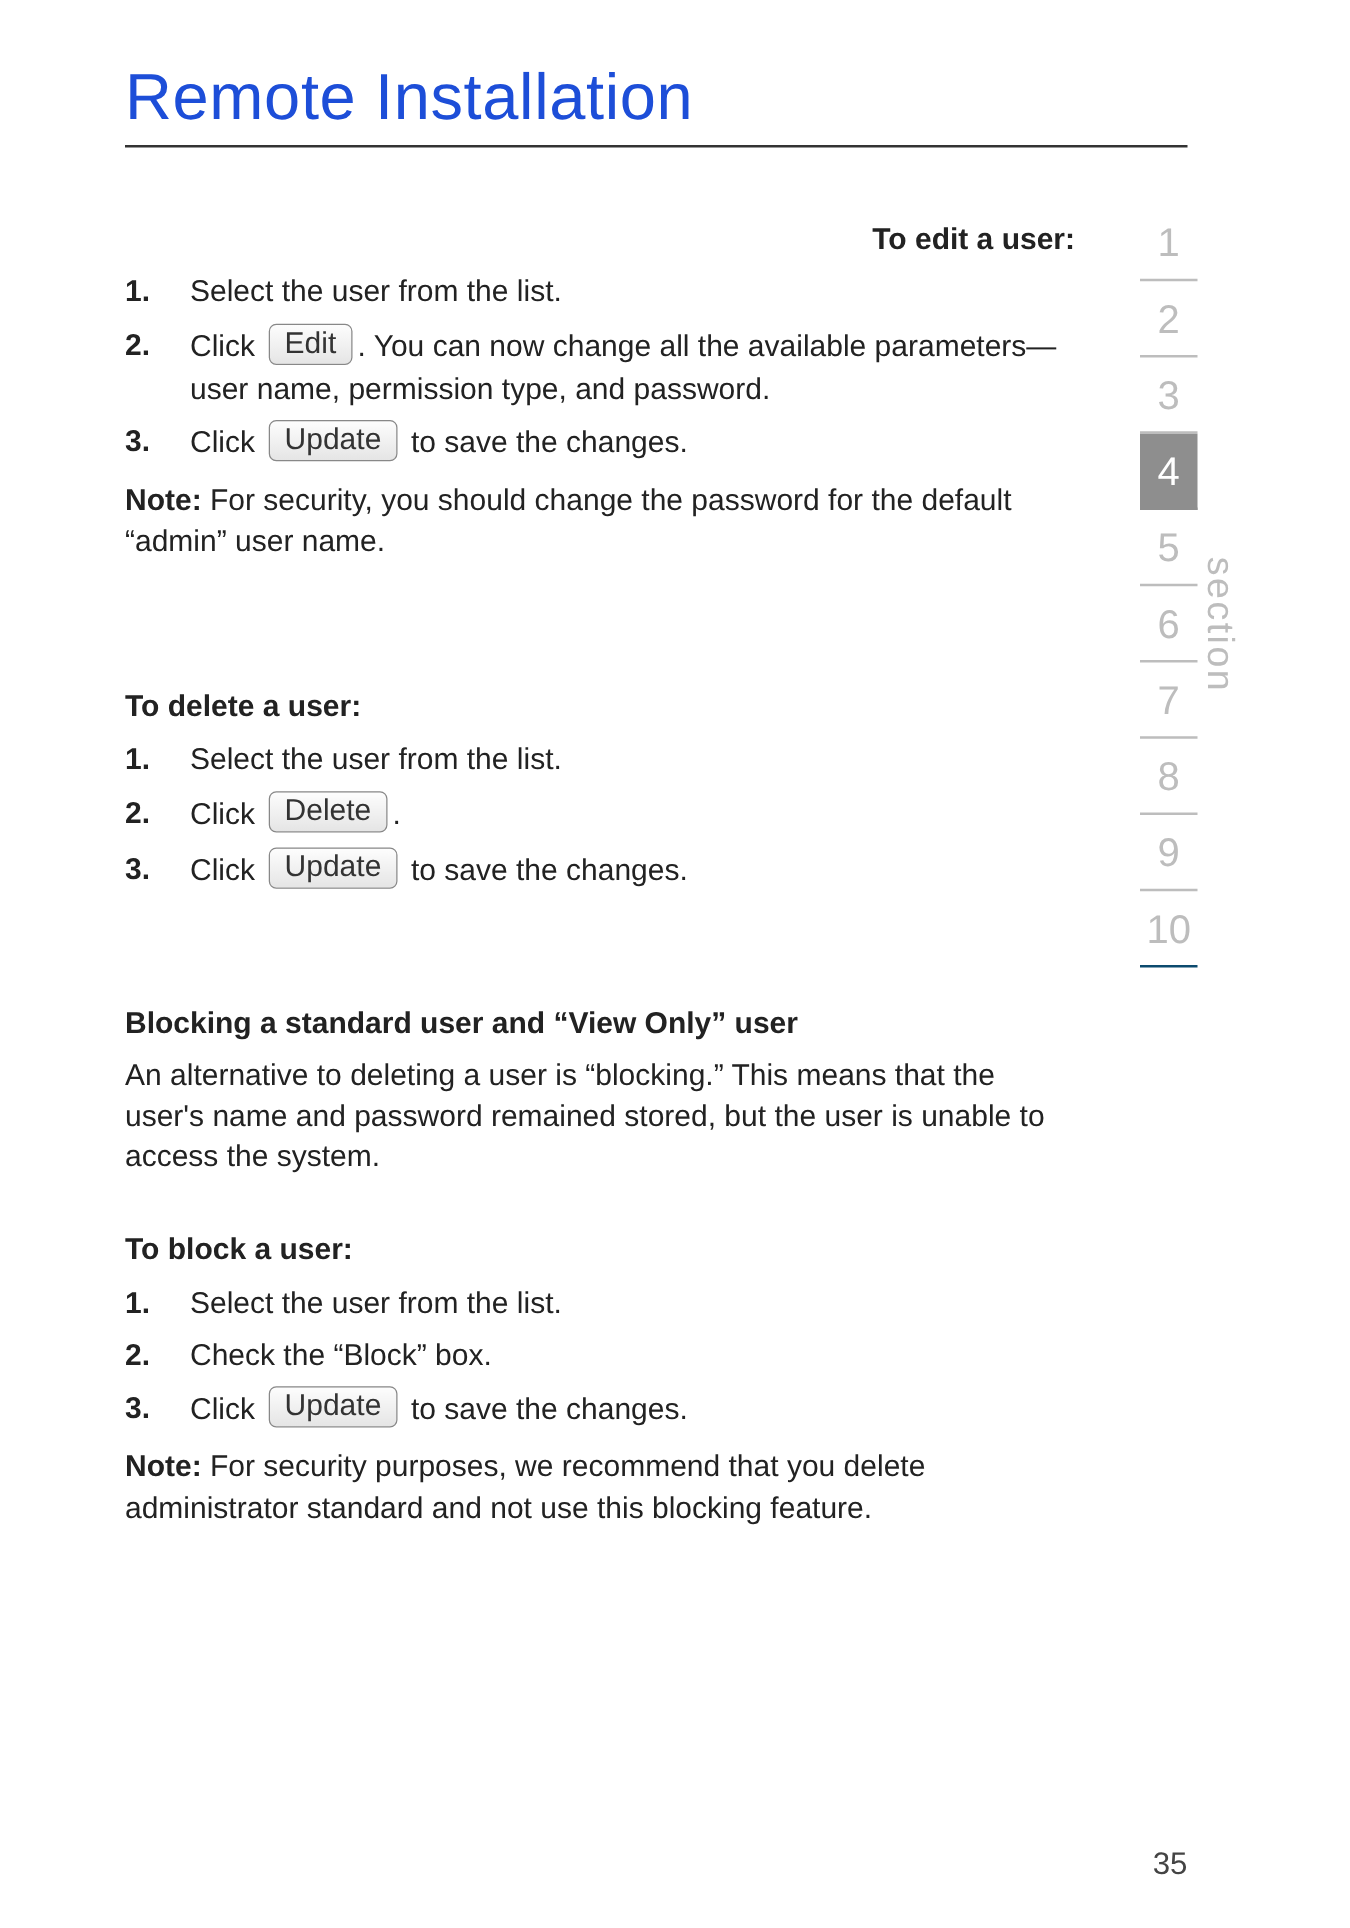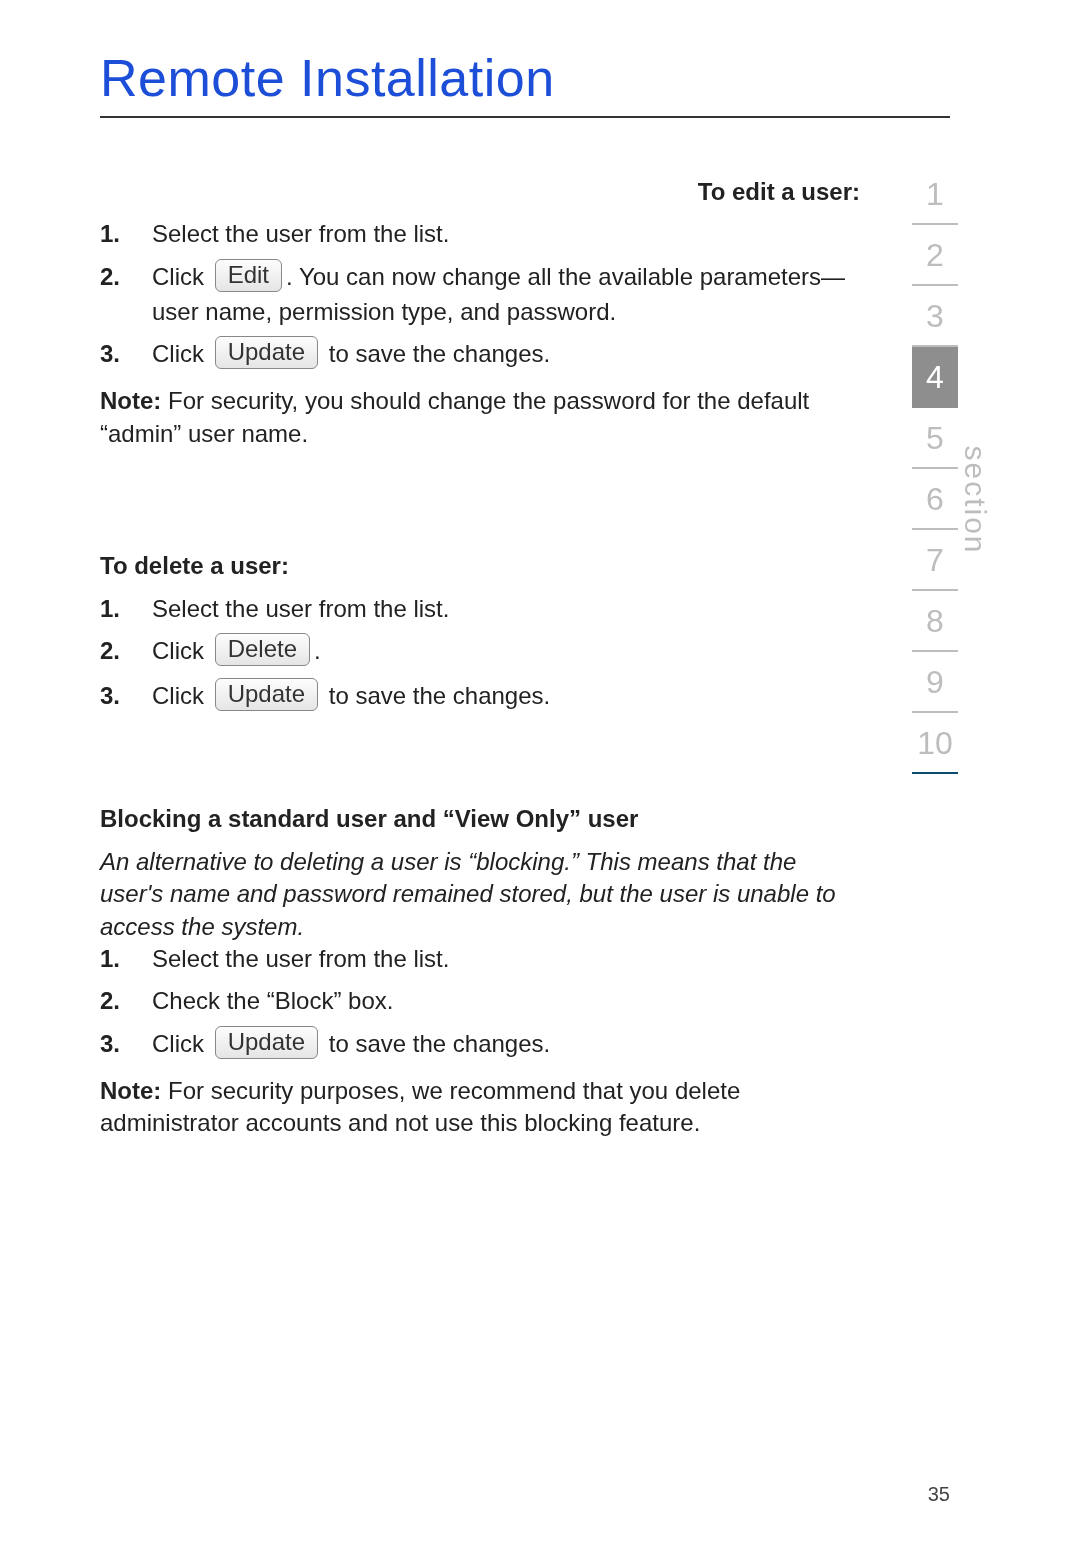--- a/index.html
+++ b/index.html
@@ -47,21 +47,21 @@
   ol > li .num {
     font-weight: bold;
     width: 52px;
     flex: 0 0 52px;
   }
   ol > li .li-body {
     flex: 1 1 auto;
   }
   .note { margin-top: 12px; }
   .note .label { font-weight: bold; }
-  .para { margin-top: 4px; font-style: italic; }
+  .para { margin-top: 4px; }
   .btn {
     display: inline-block;
     vertical-align: middle;
     font-size: 24px;
     line-height: 1;
     padding: 3px 12px 4px 12px;
     border: 1px solid #888;
     border-radius: 6px;
     background: linear-gradient(#fdfdfd, #e5e5e5);
     color: #333;
@@ -104,21 +104,21 @@
     font-size: 30px;
     color: #bdbdbd;
     writing-mode: vertical-rl;
     letter-spacing: 2px;
     transform: translateY(-50%);
   }
   .page-number {
     position: absolute;
     bottom: 36px;
     right: 130px;
-    font-size: 20px;
+    font-size: 25px;
     color: #444;
   }
 </style>
 </head>
 <body>
 
 <div class="page">
 
   <h1 class="title">Remote Installation</h1>
   <hr class="title-rule">
@@ -164,38 +164,39 @@
         <span class="num">3.</span>
         <span class="li-body">
           <span>Click </span><span class="btn">Update</span><span> to save the changes.</span>
         </span>
       </li>
     </ol>
 
     <div class="subheading big-gap">Blocking a standard user and “View Only” user</div>
     <p class="para">An alternative to deleting a user is “blocking.” This means that the user's name and password remained stored, but the user is unable to access the system.</p>
 
+    <div class="subheading" style="margin-top:42px">To block a user:</div>
     <ol>
       <li>
         <span class="num">1.</span>
         <span class="li-body">Select the user from the list.</span>
       </li>
       <li>
         <span class="num">2.</span>
         <span class="li-body">Check the “Block” box.</span>
       </li>
       <li>
         <span class="num">3.</span>
         <span class="li-body">
           <span>Click </span><span class="btn">Update</span><span> to save the changes.</span>
         </span>
       </li>
     </ol>
     <p class="note">
-      <span class="label">Note:</span><span> For security purposes, we recommend that you delete administrator accounts and not use this blocking feature.</span>
+      <span class="label">Note:</span><span> For security purposes, we recommend that you delete administrator standard and not use this blocking feature.</span>
     </p>
 
   </div>
 
   <div class="section-nav">
     <div class="item">1</div>
     <div class="item">2</div>
     <div class="item">3</div>
     <div class="item active">4</div>
     <div class="item">5</div>

